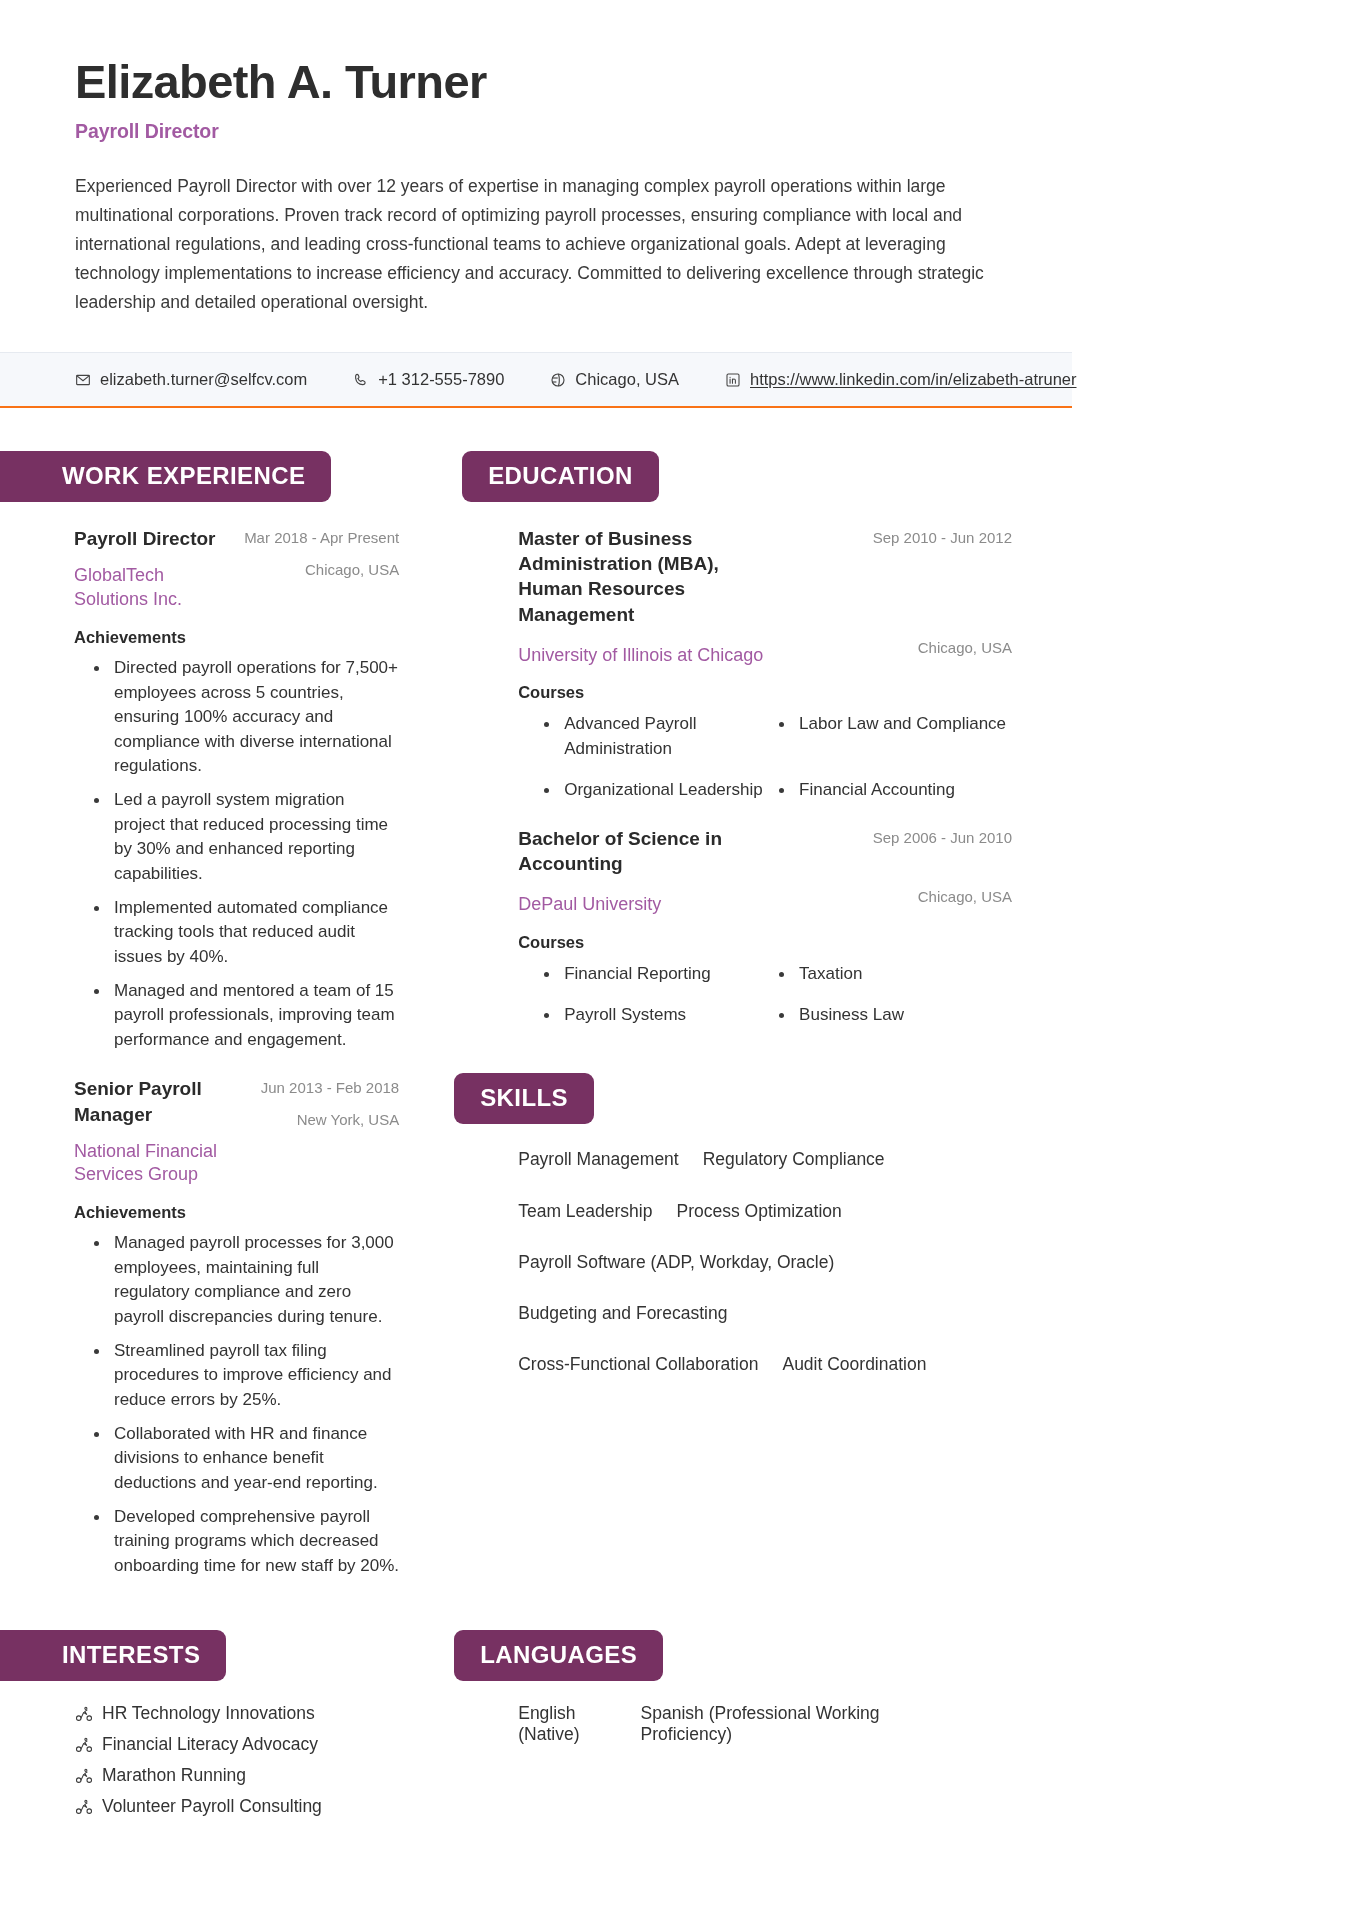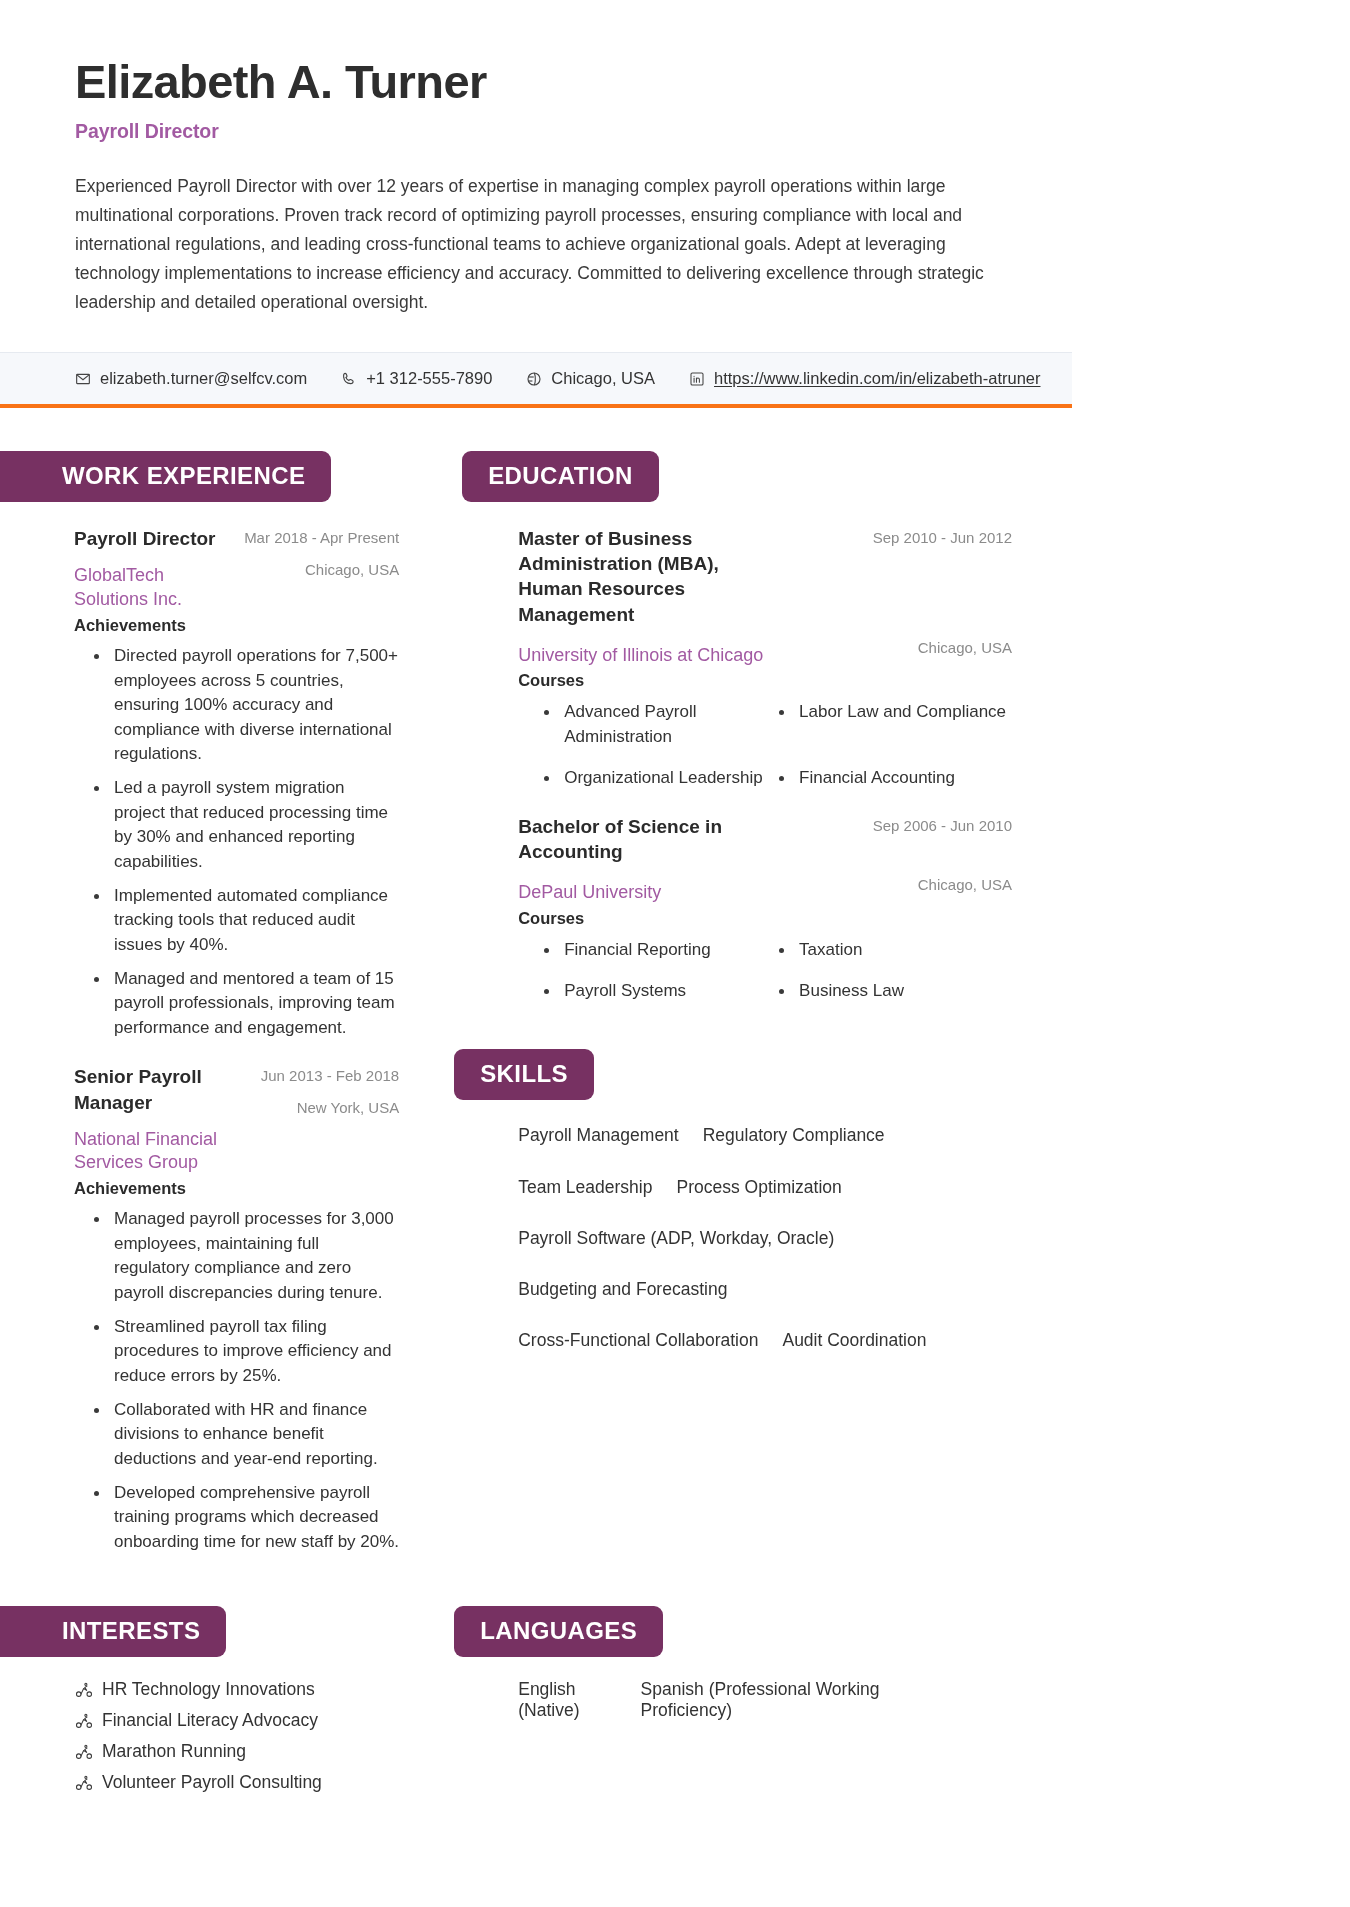--- a/index.html
+++ b/index.html
@@ -44,26 +44,26 @@
     line-height: 1.66;
     color: #3a3a3a;
     max-width: 1180px;
   }
 
   
   .contact-bar {
     margin-top: 35px;
     background: #f6f8fb;
     border-top: 1px solid #e6eaf0;
-    border-bottom: 4px solid #f97316;
+    border-bottom: 2px solid #f97316;
     height: 56px;
     display: flex;
     align-items: center;
     padding-left: 74px;
-    gap: 33px;
+    gap: 45px;
   }
   .contact-item {
     display: flex;
     align-items: center;
     gap: 9px;
     font-size: 16.5px;
     color: #333;
     white-space: nowrap;
   }
   .contact-item .ci-icon {
@@ -140,21 +140,21 @@
     line-height: 1.32;
   }
   .entry-org {
     margin-top: 13px;
     font-size: 18px;
     color: #a25aa2;
     line-height: 1.32;
   }
 
   .sub-head {
-    margin-top: 4px;
+    margin-top: 16px;
     font-size: 16.5px;
     font-weight: bold;
     color: #2b2b2b;
   }
 
   ul.bullets {
     margin-top: 9px;
     padding-left: 40px;
     list-style: none;
   }

